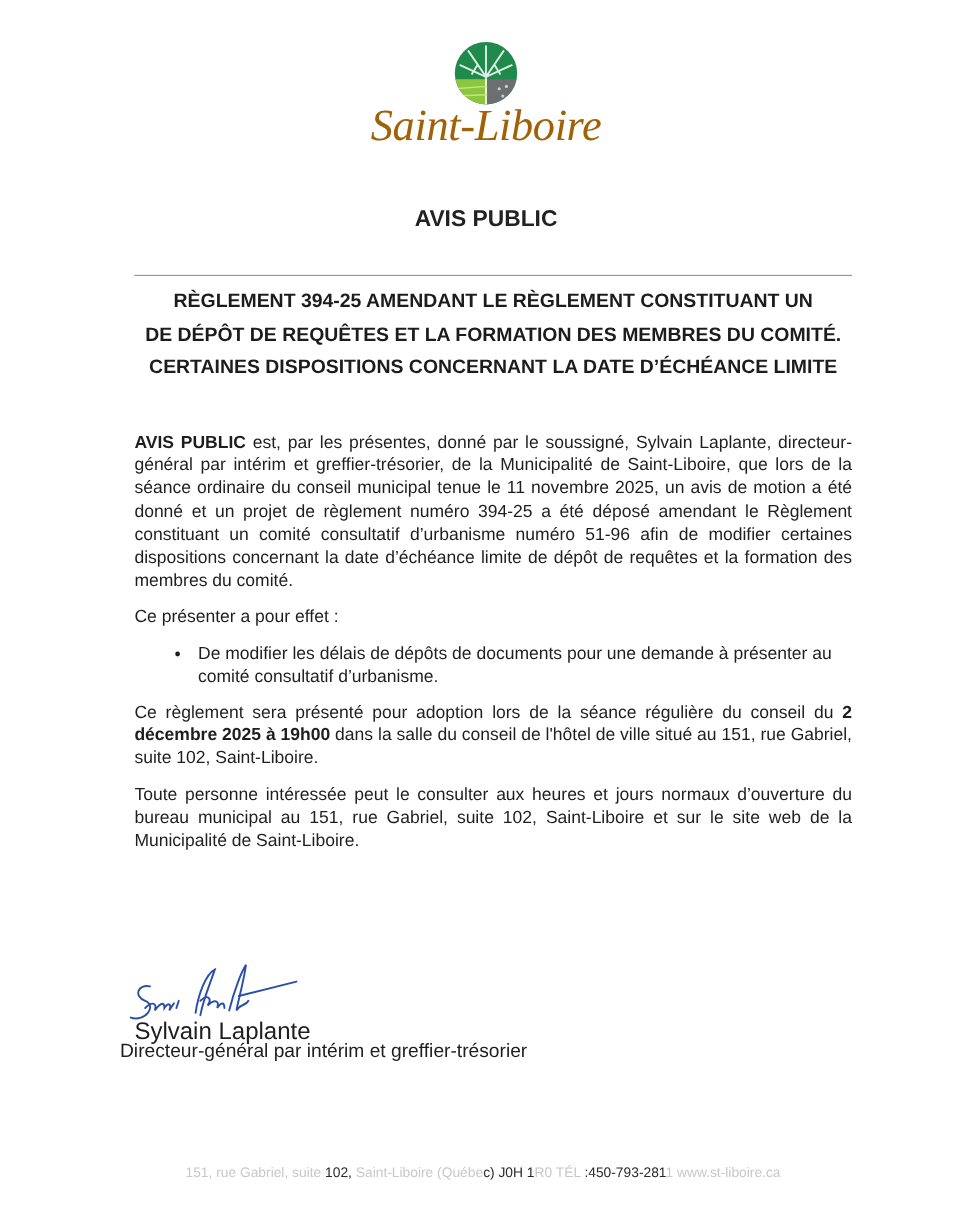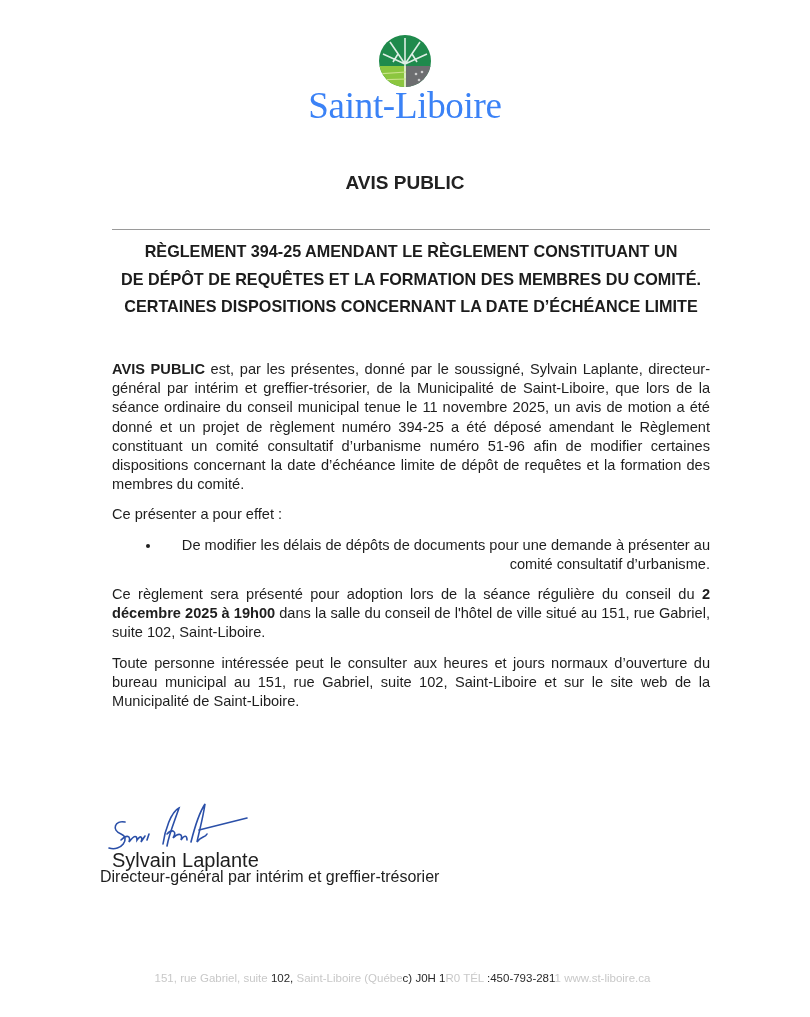--- a/index.html
+++ b/index.html
@@ -2,36 +2,36 @@
 <html><head>
   <meta charset="utf-8">
   <style>
     html, body { margin: 0; padding: 0; background: #ffffff; }
     body { width: 810px; height: 1017px; position: relative; overflow: hidden;
            font-family: "Liberation Sans", sans-serif; color: #1c1c1c; }
     .page { position: absolute; left: 0; top: 0; width: 810px; height: 1017px; }
 
     .logo { position: absolute; left: 0; width: 810px; top: 34px; text-align: center; }
     .logo svg { display: block; margin: 0 auto; }
-    .logo-text { font-family: "Liberation Serif", serif; font-size: 37px; color: #3b82f6;
-                 margin-top: -4px; letter-spacing: -0.3px; }
+    .logo-text { font-family: "Liberation Serif", serif; font-size: 37px; color: #a16207;
+                 margin-top: -4px; letter-spacing: -0.3px; font-style: italic; }
 
     .title { position: absolute; top: 172px; left: 0; width: 810px; text-align: center;
              font-weight: bold; font-size: 19px; color: #222; }
     .rule { position: absolute; top: 229px; left: 112px; width: 598px; height: 0;
             border-top: 1.5px solid #9a9a9a; }
 
     .heading { position: absolute; top: 238px; left: 112px; width: 598px; text-align: center;
                font-weight: bold; font-size: 16.2px; line-height: 27.5px; color: #1c1c1c; }
 
     .body { position: absolute; left: 112px; top: 360px; width: 598px; font-size: 14.6px;
             line-height: 19.2px; color: #1e1e1e; }
     .body p { margin: 0 0 11px 0; text-align: justify; }
     .body ul { margin: 0 0 11px 0; padding-left: 49px; }
-    .body li { text-align: right; padding-left: 4px; }
+    .body li { text-align: left; padding-left: 4px; }
     b { font-weight: bold; }
     sup { font-size: 8px; vertical-align: super; line-height: 0; }
 
     .signature { position: absolute; left: 107px; top: 800px; }
     .sig-name { position: absolute; left: 112px; top: 849px; font-size: 20px; color: #1e1e1e; }
     .sig-title { position: absolute; left: 100px; top: 868px; font-size: 16px; color: #1e1e1e; }
 
     .footer { position: absolute; top: 972px; left: 0; width: 805px; text-align: center;
               font-size: 11.5px; color: #c8c8c8; }
     .footer .dark { color: #2a2a2a; }

